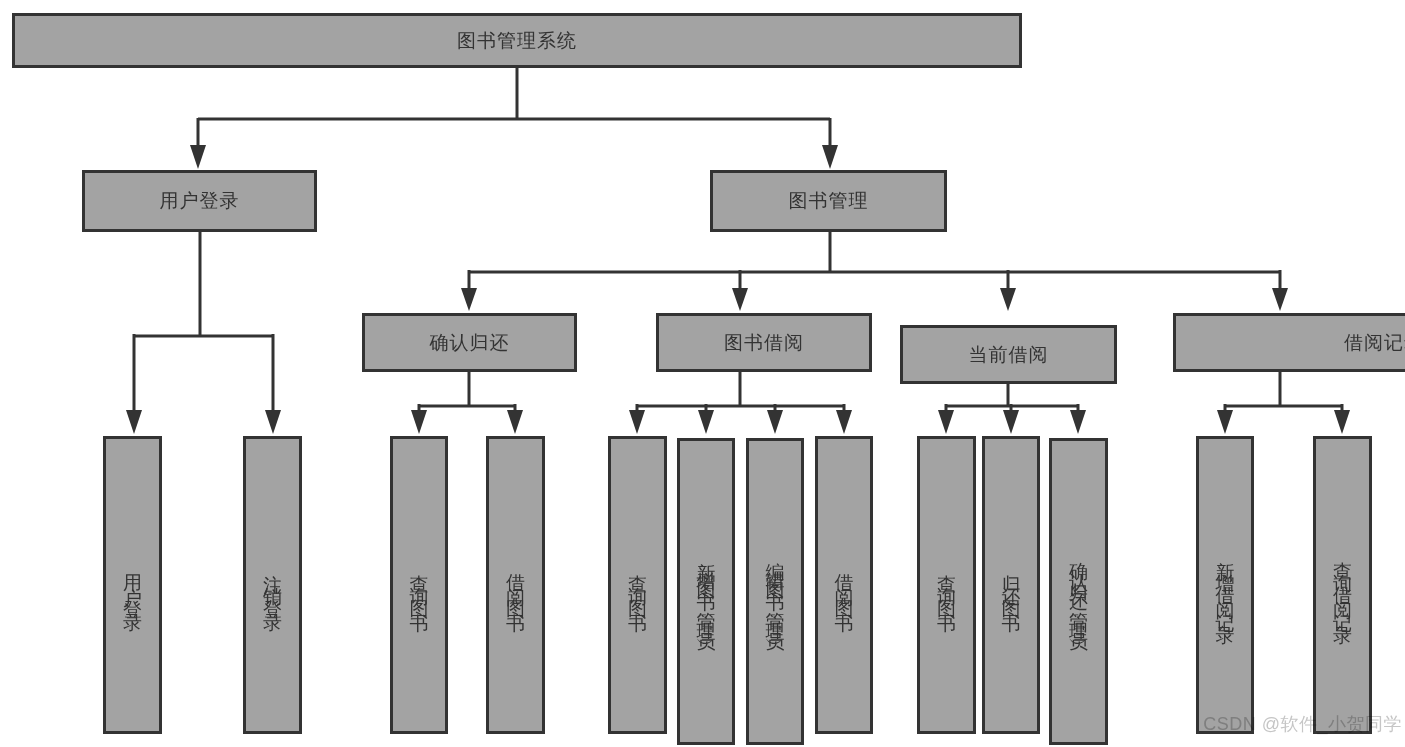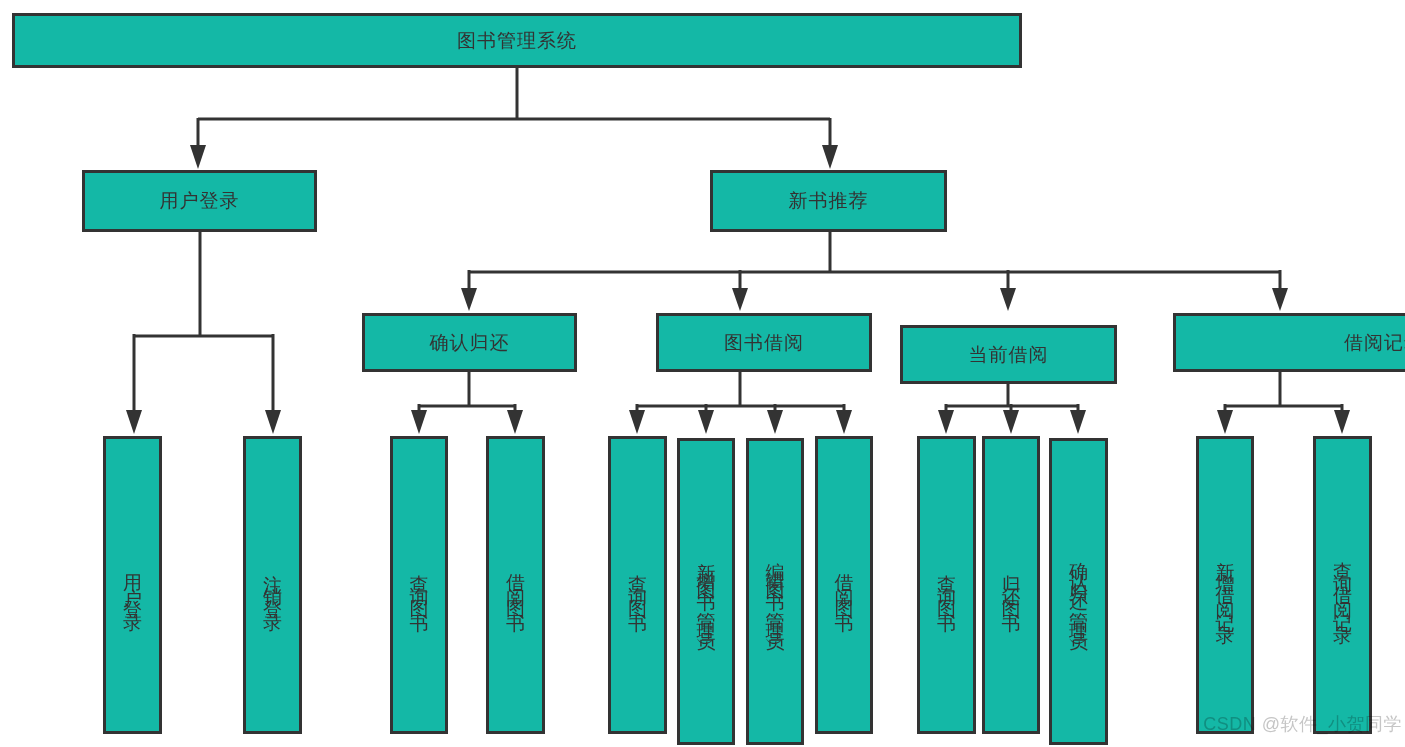--- a/index.html
+++ b/index.html
@@ -14,21 +14,21 @@
   }
   #wires {
     position: absolute;
     left: 0; top: 0;
     width: 1405px; height: 747px;
     pointer-events: none;
   }
   .node, .vnode {
     position: absolute;
     box-sizing: border-box;
-    background: #14b8a6;
+    background: #a3a3a3;
     border: 3px solid #333333;
     display: flex;
     align-items: center;
     justify-content: center;
     color: #333333;
   }
   .node { font-size: 19px; letter-spacing: 1px; }
   .vnode {
     writing-mode: vertical-rl;
     text-orientation: mixed;
@@ -130,21 +130,21 @@
   </svg>
 
   <div class="node" style="left:12px; top:13px; width:1010px; height:55px;">
     <span>图书管理系统</span>
   </div>
 
   <div class="node" style="left:82px; top:170px; width:235px; height:62px;">
     <span>用户登录</span>
   </div>
   <div class="node" style="left:710px; top:170px; width:237px; height:62px;">
-    <span>新书推荐</span>
+    <span>图书管理</span>
   </div>
 
   <div class="node" style="left:362px; top:313px; width:215px; height:59px;">
     <span>确认归还</span>
   </div>
   <div class="node" style="left:656px; top:313px; width:216px; height:59px;font-family:Liberation Mono, monospace;">
     <span>图书借阅</span>
   </div>
   <div class="node" style="left:900px; top:313px; width:217px; height:59px;margin-top:12px;">
     <span>当前借阅</span>

